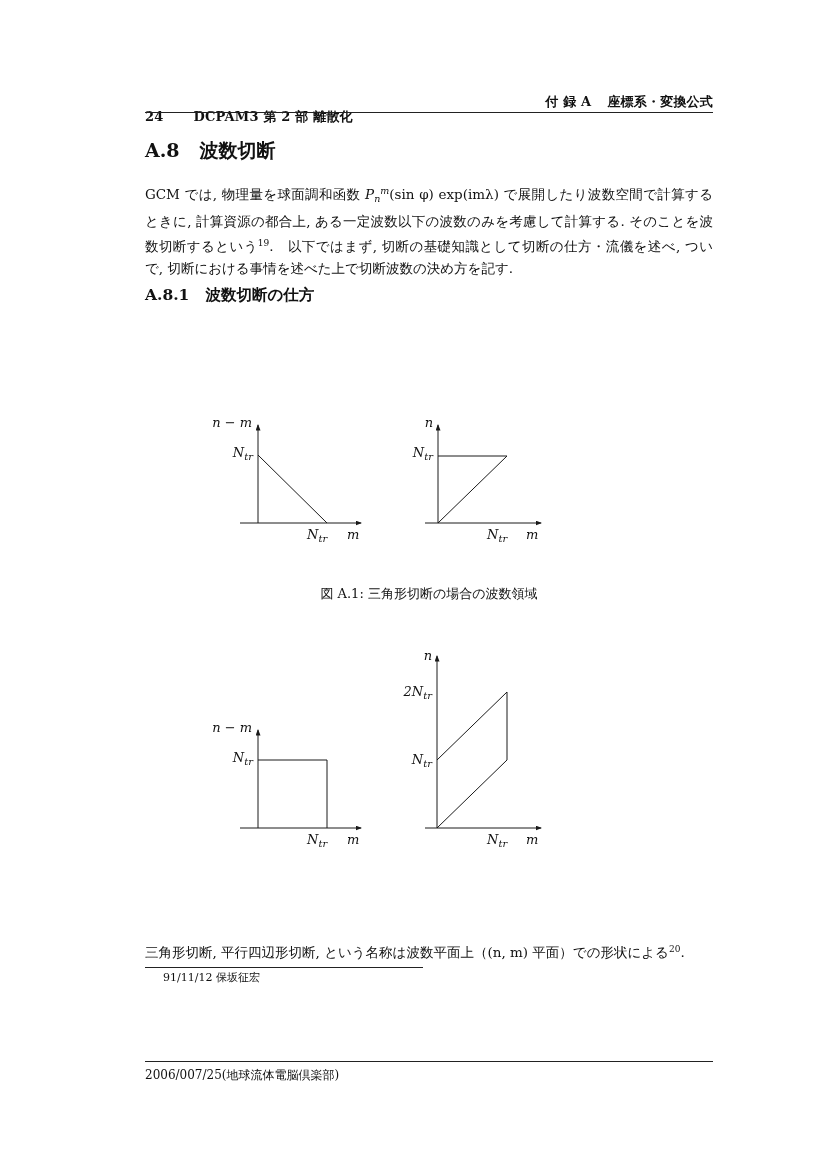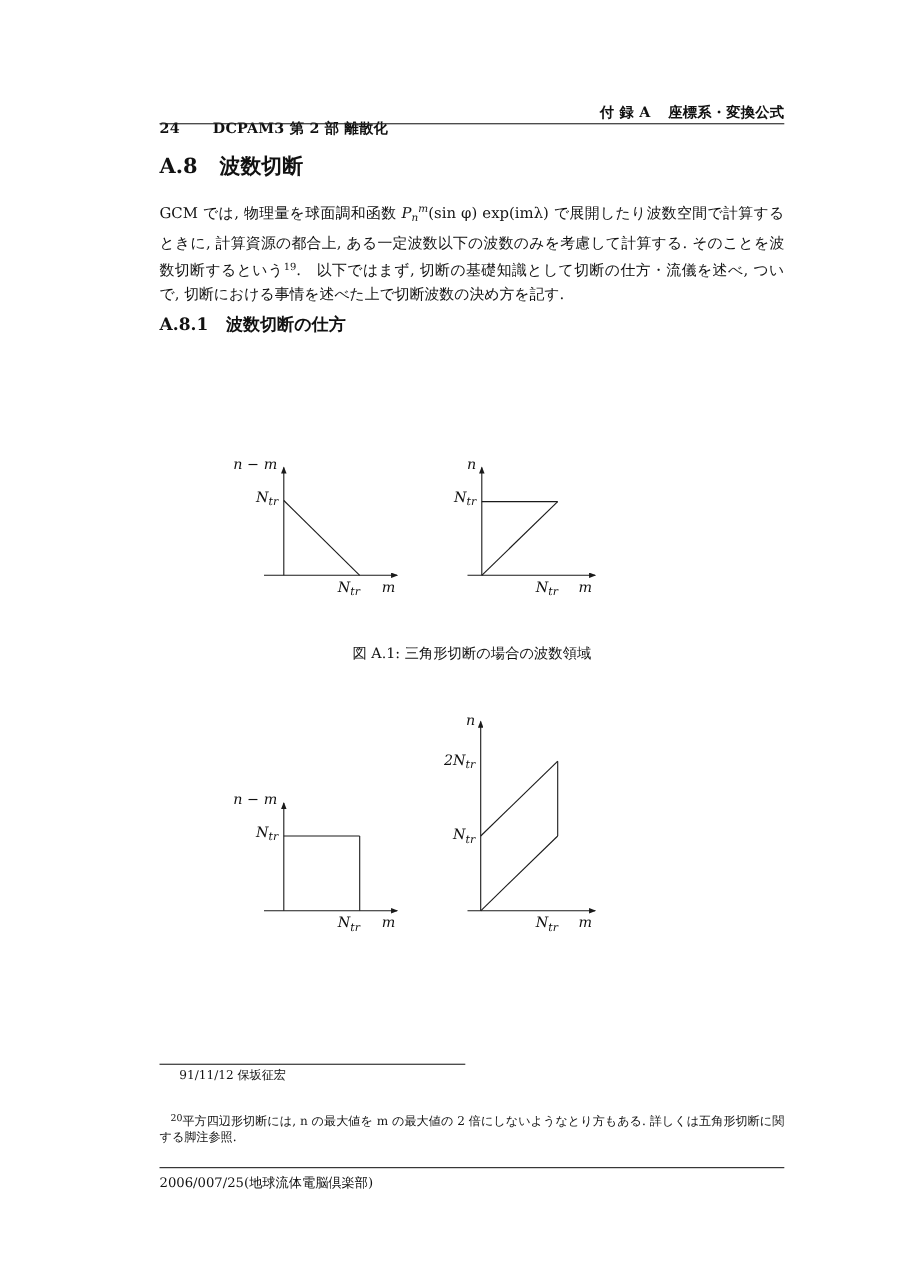--- a/index.html
+++ b/index.html
@@ -103,24 +103,24 @@
     <span class="lbl tick" style="left:112px;top:184px;"><span>N</span><sub>tr</sub></span>
     <span class="lbl tick" style="left:152px;top:184px;">m</span>
     <span class="lbl tick" style="left:221px;top:0px;width:16px;text-align:right;">n</span>
     <span class="lbl tick" style="left:198px;top:36px;width:39px;text-align:right;"><span>2</span><span>N</span><sub>tr</sub></span>
     <span class="lbl tick" style="left:207px;top:104px;width:30px;text-align:right;"><span>N</span><sub>tr</sub></span>
     <span class="lbl tick" style="left:292px;top:184px;"><span>N</span><sub>tr</sub></span>
     <span class="lbl tick" style="left:331px;top:184px;">m</span>
   </div>
 
 
+  <div class="abs body-par" style="left:145px;top:938px;width:568px;">
+    <span>三角形切断, 平行四辺形切断, という名称は波数平面上（(n, m) 平面）での形状による</span><sup class="fnref">20</sup><span>.</span>
+  </div>
 
   <div class="rule" style="left:145px;top:967px;width:278px;"></div>
 
   <div class="abs fn-par" style="left:163px;top:971px;">91/11/12 保坂征宏</div>
-  <div class="abs fn-par" style="left:145px;top:1011px;width:568px;text-indent:10px;">
-    <sup class="fnmark">20</sup><span>平方四辺形切断には, n の最大値を m の最大値の 2 倍にしないようなとり方もある. 詳しくは五角形切断に関する脚注参照.</span>
-  </div>
 
   <div class="rule" style="left:145px;top:1061px;width:568px;"></div>
   <div class="abs footer" style="left:145px;top:1067px;">2006/007/25(地球流体電脳倶楽部)</div>
 
 </div>
 
 </body></html>

